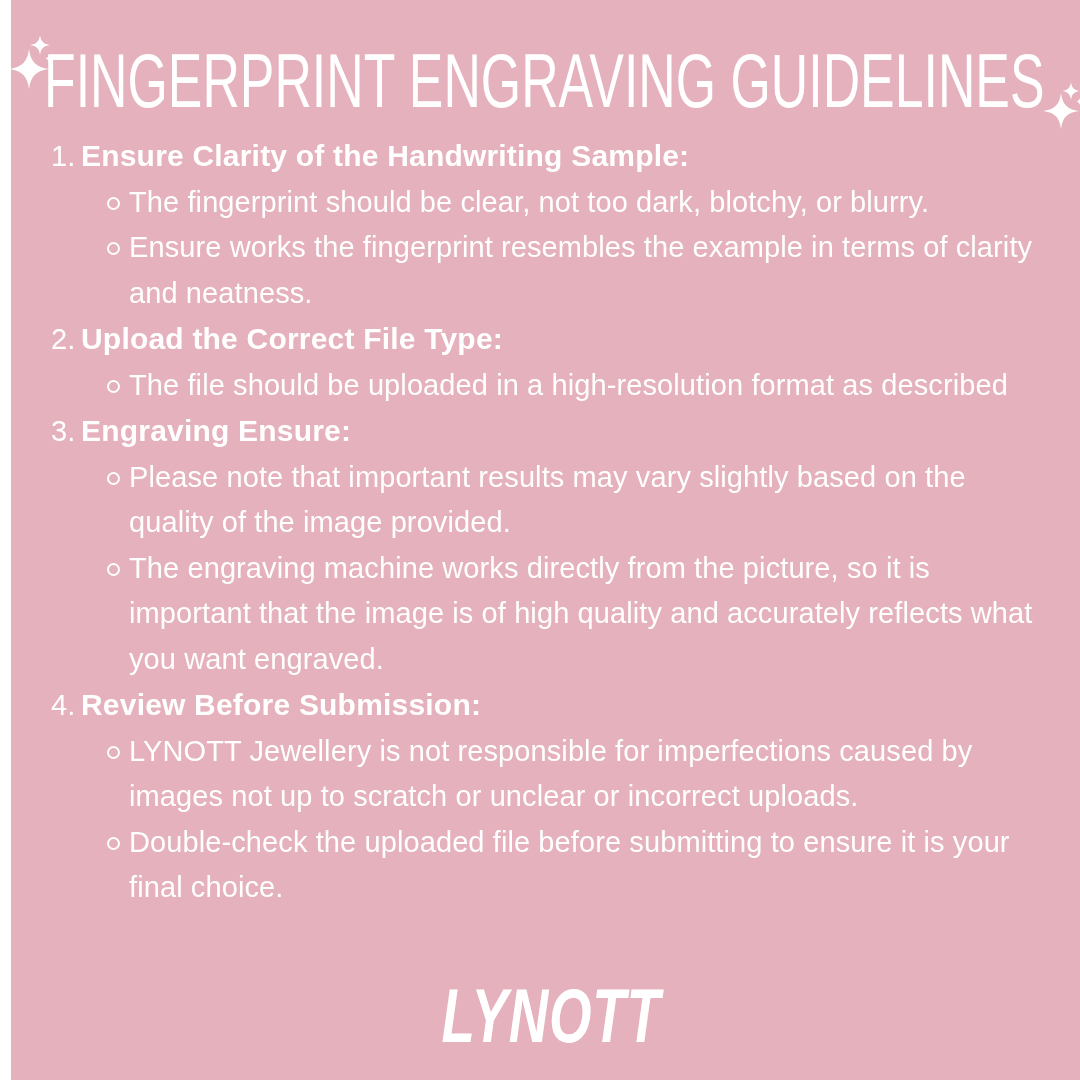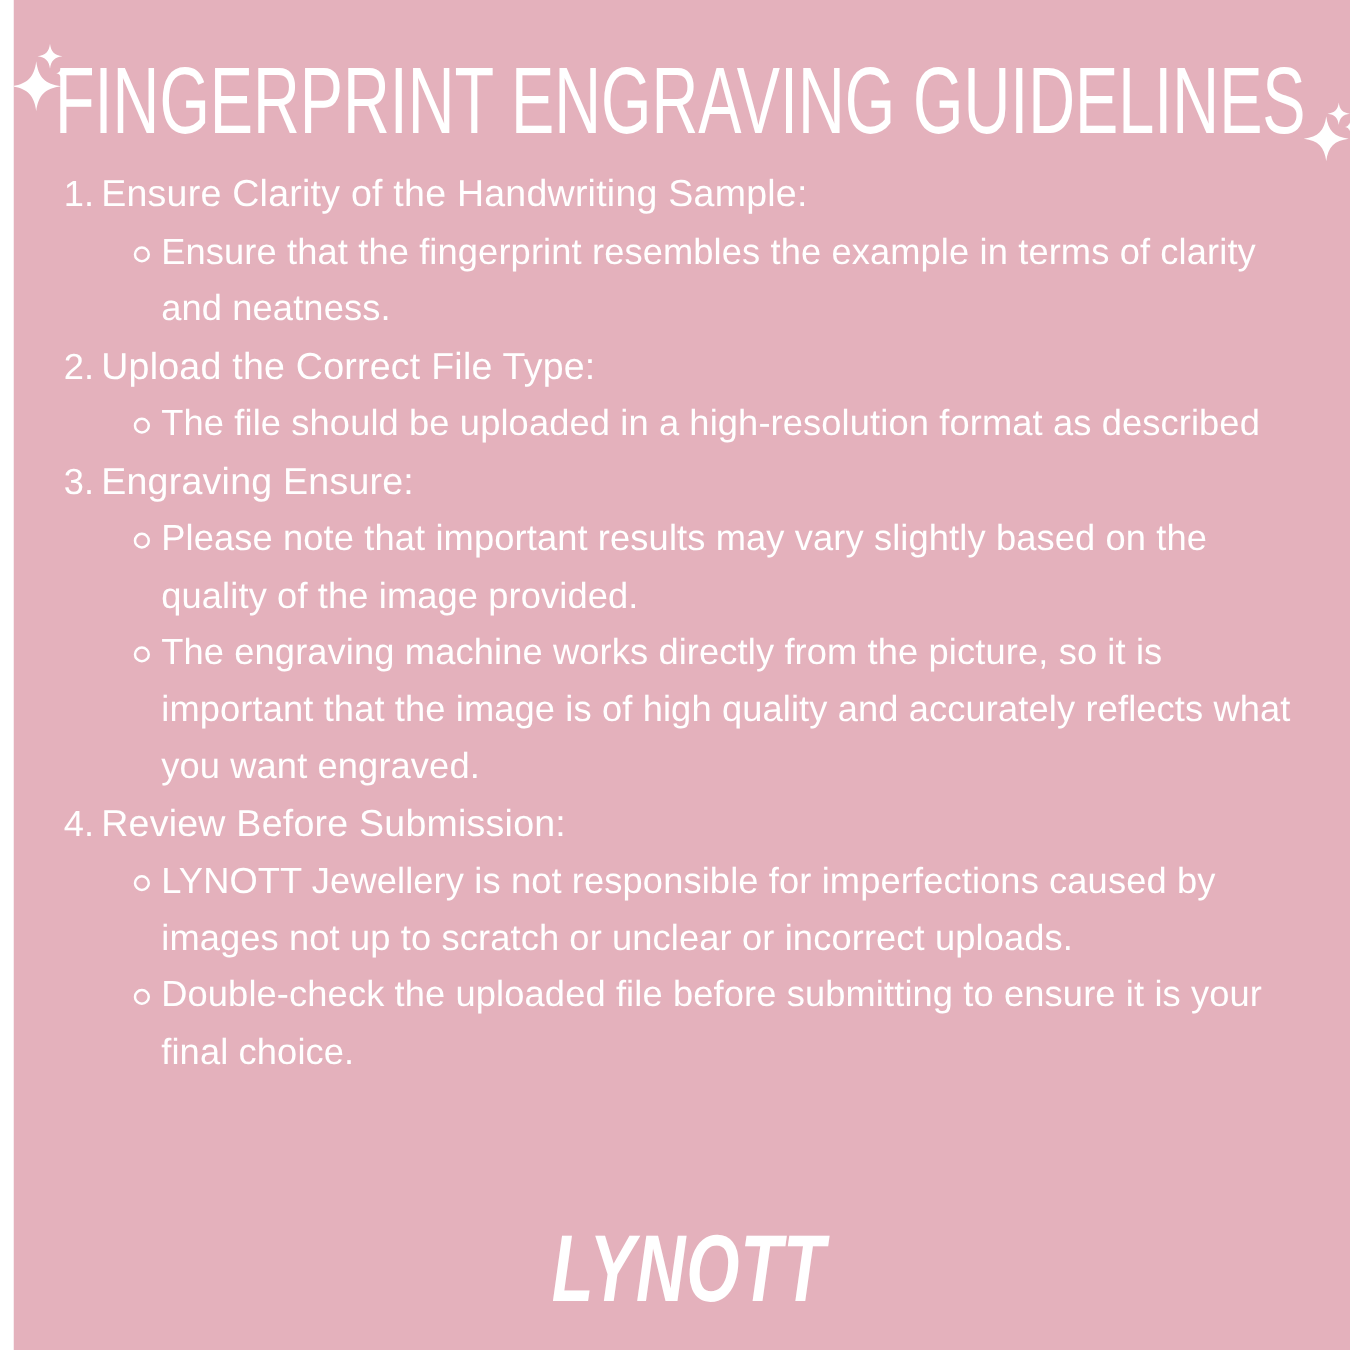--- a/index.html
+++ b/index.html
@@ -40,21 +40,21 @@
     line-height: 45.5px;
     letter-spacing: 0.1px;
   }
   .head-row { display: flex; align-items: baseline; }
   .num {
     flex: 0 0 30px;
     font-weight: 400;
     font-size: 29px;
   }
   .heading {
-    font-weight: 400;
+    font-weight: 700;
     font-size: 30px;
     letter-spacing: 0.2px;
   }
   .bullet {
     position: relative;
     padding-left: 78px;
     max-width: 960px;
     box-sizing: content-box;
   }
   .circle {
@@ -105,21 +105,25 @@
 
   <div class="list">
 
     <div class="item">
       <div class="head-row">
         <span class="num">1.</span>
         <span class="heading">Ensure Clarity of the Handwriting Sample:</span>
       </div>
       <div class="bullet">
         <span class="circle"></span>
-        <span>Ensure that the fingerprint resembles the example in terms of clarity and neatness.</span>
+        <span>The fingerprint should be clear, not too dark, blotchy, or blurry.</span>
+      </div>
+      <div class="bullet">
+        <span class="circle"></span>
+        <span>Ensure works the fingerprint resembles the example in terms of clarity and neatness.</span>
       </div>
     </div>
 
     <div class="item">
       <div class="head-row">
         <span class="num">2.</span>
         <span class="heading">Upload the Correct File Type:</span>
       </div>
       <div class="bullet">
         <span class="circle"></span>

